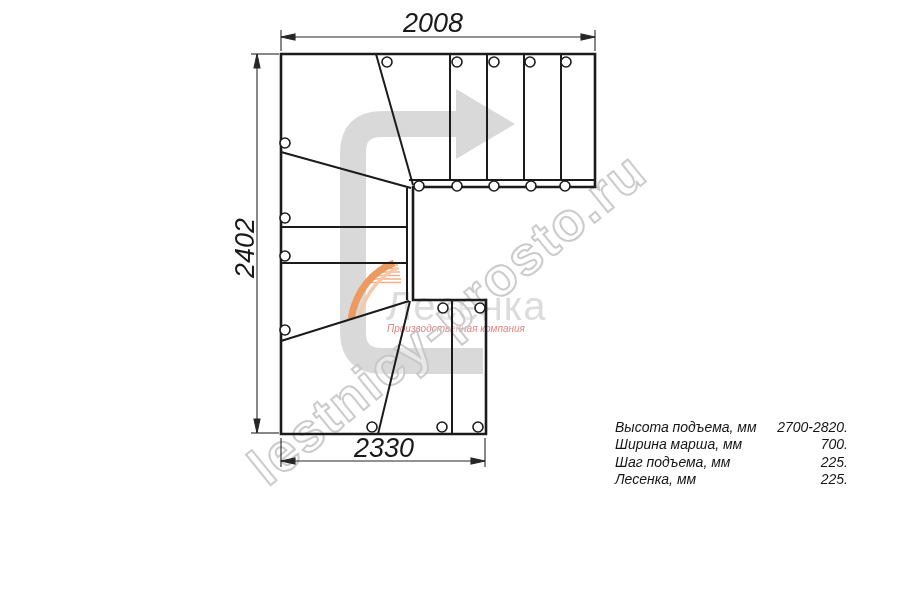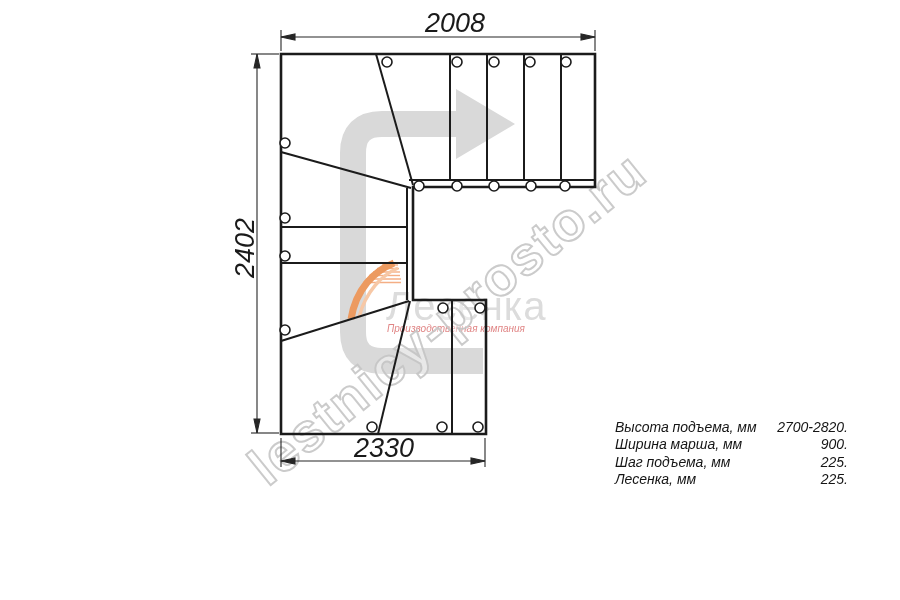--- a/index.html
+++ b/index.html
@@ -115,32 +115,32 @@
       <polygon points="257,433 254,419 260,419"></polygon>
 
       <line x1="281" y1="461" x2="485" y2="461"></line>
       <line x1="281" y1="438" x2="281" y2="467"></line>
       <line x1="485" y1="438" x2="485" y2="467"></line>
       <polygon points="281,461 295,458 295,464"></polygon>
       <polygon points="485,461 471,458 471,464"></polygon>
     </g>
   </svg>
 
-  <div class="dim-label" style="left:455px;top:23px;">2008</div>
+  <div class="dim-label" style="left:433px;top:23px;">2008</div>
   <div class="dim-label rot" style="left:245px;top:248px;">2402</div>
   <div class="dim-label" style="left:384px;top:448px;">2330</div>
 
   <div class="specs">
     <div class="spec-row">
       <span class="spec-label">Высота подъема, мм</span>
       <span class="spec-value">2700-2820.</span>
     </div>
     <div class="spec-row">
       <span class="spec-label">Ширина марша, мм</span>
-      <span class="spec-value">900.</span>
+      <span class="spec-value">700.</span>
     </div>
     <div class="spec-row">
       <span class="spec-label">Шаг подъема, мм</span>
       <span class="spec-value">225.</span>
     </div>
     <div class="spec-row">
       <span class="spec-label">Лесенка, мм</span>
       <span class="spec-value">225.</span>
     </div>
   </div>

